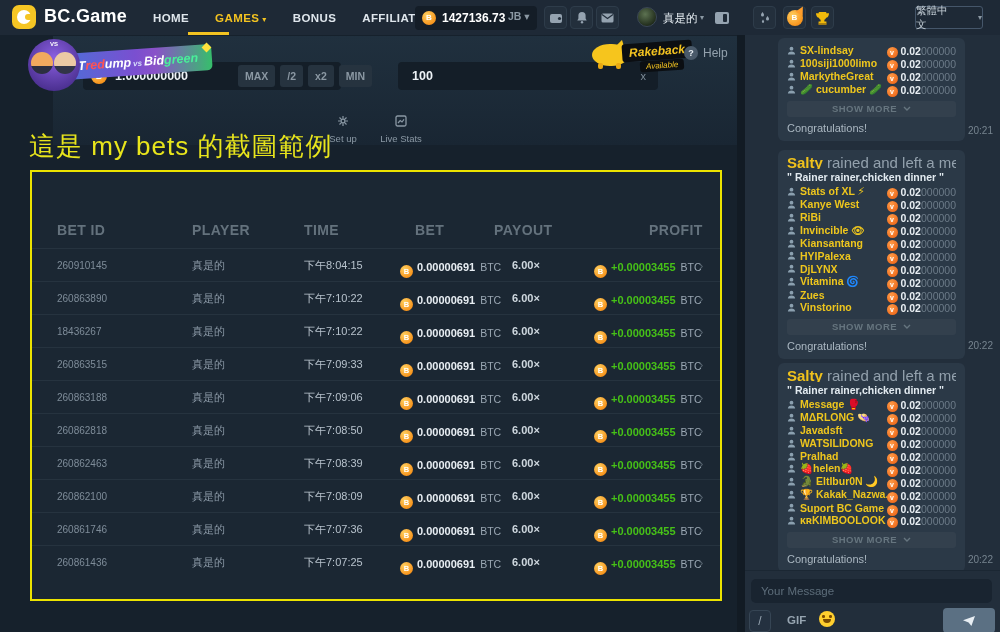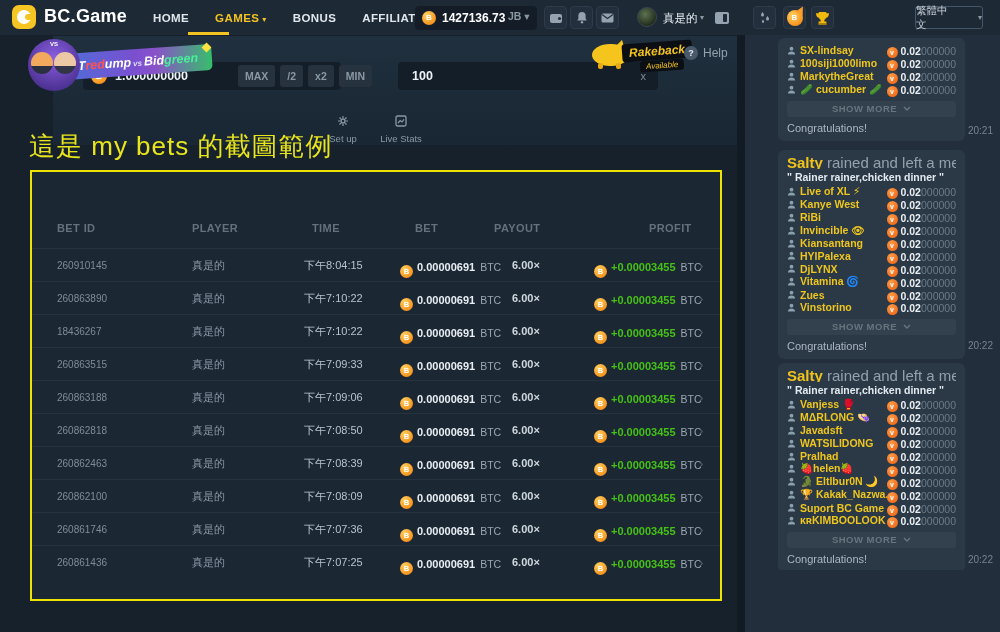--- a/index.html
+++ b/index.html
@@ -69,21 +69,21 @@
   
   .anno{position:absolute;left:29px;top:129px;font-size:26px;color:#e8e51c;letter-spacing:1px;z-index:24;white-space:nowrap;}
 
   
   .tbox{position:absolute;left:30px;top:170px;width:692px;height:431px;border:2px solid #ece300;background:#1b2733;z-index:23;}
   .tabs{position:absolute;left:0;top:12px;width:100%;display:flex;justify-content:center;gap:27px;}
   .tab{font-size:10.5px;font-weight:bold;letter-spacing:.6px;color:#8a97a2;cursor:pointer;position:relative;padding-bottom:9px;}
   .tab.act{color:#f0c231;}
   .tab.act:after{content:"";position:absolute;left:50%;margin-left:-19px;bottom:0;width:38px;height:2px;background:#dc9c0c;}
   .thead{position:absolute;left:0;top:50px;width:100%;height:24px;}
-  .th{position:absolute;top:0;font-size:11px;font-weight:bold;color:#64727d;letter-spacing:.4px;}
+  .th{position:absolute;top:0;font-size:14px;font-weight:bold;color:#64727d;letter-spacing:.4px;}
   .rows{position:absolute;left:0;top:76px;width:100%;}
   .trow{position:relative;height:33px;border-top:1px solid #26333f;cursor:pointer;}
   .trow span{position:absolute;line-height:33px;}
   .c-id{left:25px;color:#7e8c99;font-size:10px;}
   .c-pl{left:160px;color:#8b99a6;font-size:11px;}
   .c-tm{left:272px;color:#b7c2cc;font-size:11px;}
   .c-bet{left:368px;}
   .c-bet i{vertical-align:-2.5px;}
   .c-bet b{color:#e8eef3;font-size:11px;margin-left:4px;}
   .c-bet em{font-style:normal;color:#9aa7b3;font-size:10.5px;margin-left:5px;}
@@ -249,21 +249,21 @@
   </div>
   <div class="ribbon"><span>T</span><span class="r">red</span><span>ump</span><span class="vs">vs</span><span>Bid</span><span class="g">green</span></div>
   <div class="spark"></div>
 
   <div class="anno">這是 my bets 的截圖範例</div>
 
   <div class="tbox">
     <div class="thead">
       <span class="th" style="left:25px">BET ID</span>
       <span class="th" style="left:160px">PLAYER</span>
-      <span class="th" style="left:280px">TIME</span>
+      <span class="th" style="left:272px">TIME</span>
       <span class="th" style="left:383px">BET</span>
       <span class="th" style="left:462px">PAYOUT</span>
       <span class="th" style="left:617px">PROFIT</span>
     </div>
     <div class="rows">
 
         <div class="trow">
           <span class="c-id">260910145</span>
           <span class="c-pl">真是的</span>
           <span class="c-tm">下午8:04:15</span>
@@ -424,21 +424,21 @@
         <div class="bubble">
           <div class="bhead"><b>Salty</b><span> rained and left a message:</span></div>
           <div class="bquote">" Rainer rainer,chicken dinner "</div>
           <div>
 
               <div class="wrow">
                 <svg width="9" height="9" viewBox="0 0 10 10">
                   <circle cx="5" cy="3" r="2.1" fill="#8ba0af"></circle>
                   <path d="M1 9.5c0-2.2 1.8-3.4 4-3.4s4 1.2 4 3.4z" fill="#8ba0af"></path>
                 </svg>
-                <span class="wname">Live of XL ⚡</span>
+                <span class="wname">Stats of XL ⚡</span>
                 <span class="wamt"><i class="ccoin">v</i><b>0.02</b><span class="dim">000000</span></span>
               </div>
 
               <div class="wrow">
                 <svg width="9" height="9" viewBox="0 0 10 10">
                   <circle cx="5" cy="3" r="2.1" fill="#8ba0af"></circle>
                   <path d="M1 9.5c0-2.2 1.8-3.4 4-3.4s4 1.2 4 3.4z" fill="#8ba0af"></path>
                 </svg>
                 <span class="wname">Kanye West</span>
                 <span class="wamt"><i class="ccoin">v</i><b>0.02</b><span class="dim">000000</span></span>
@@ -531,21 +531,21 @@
         <div class="bubble">
           <div class="bhead"><b>Salty</b><span> rained and left a message:</span></div>
           <div class="bquote">" Rainer rainer,chicken dinner "</div>
           <div>
 
               <div class="wrow">
                 <svg width="9" height="9" viewBox="0 0 10 10">
                   <circle cx="5" cy="3" r="2.1" fill="#8ba0af"></circle>
                   <path d="M1 9.5c0-2.2 1.8-3.4 4-3.4s4 1.2 4 3.4z" fill="#8ba0af"></path>
                 </svg>
-                <span class="wname">Vanjess 🥊</span>
+                <span class="wname">Message 🥊</span>
                 <span class="wamt"><i class="ccoin">v</i><b>0.02</b><span class="dim">000000</span></span>
               </div>
 
               <div class="wrow">
                 <svg width="9" height="9" viewBox="0 0 10 10">
                   <circle cx="5" cy="3" r="2.1" fill="#8ba0af"></circle>
                   <path d="M1 9.5c0-2.2 1.8-3.4 4-3.4s4 1.2 4 3.4z" fill="#8ba0af"></path>
                 </svg>
                 <span class="wname">MΔRLONG 👒</span>
                 <span class="wamt"><i class="ccoin">v</i><b>0.02</b><span class="dim">000000</span></span>
@@ -628,15 +628,26 @@
               <svg width="8" height="5" viewBox="0 0 8 5">
                 <path d="M1 1l3 3 3-3" stroke="#66757f" stroke-width="1.4" fill="none"></path>
               </svg>
             </div>
           <div class="congrats">Congratulations!</div>
         </div>
         <span class="tstamp">20:22</span>
       </div>
     </div>
 
+    <div class="cinput">
+      <input class="msgin" placeholder="Your Message" style="">
+      <div class="slashb">/</div>
+      <span class="gif">GIF</span>
+      <div class="smiley"></div>
+      <div class="sendb">
+        <svg width="14" height="12" viewBox="0 0 14 12">
+            <path d="M1 5.2L13 1 9.4 11 6.6 7.4 1 5.2z" fill="#e8eef3"></path>
+          </svg>
+      </div>
+    </div>
   </div>
 
 </div>
 
 </body></html>

